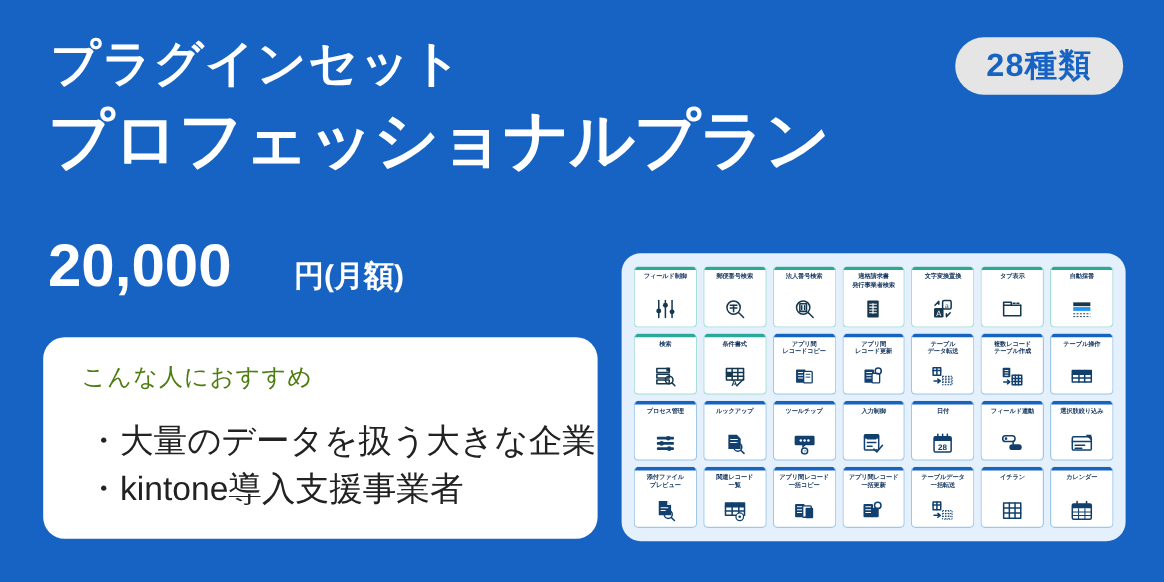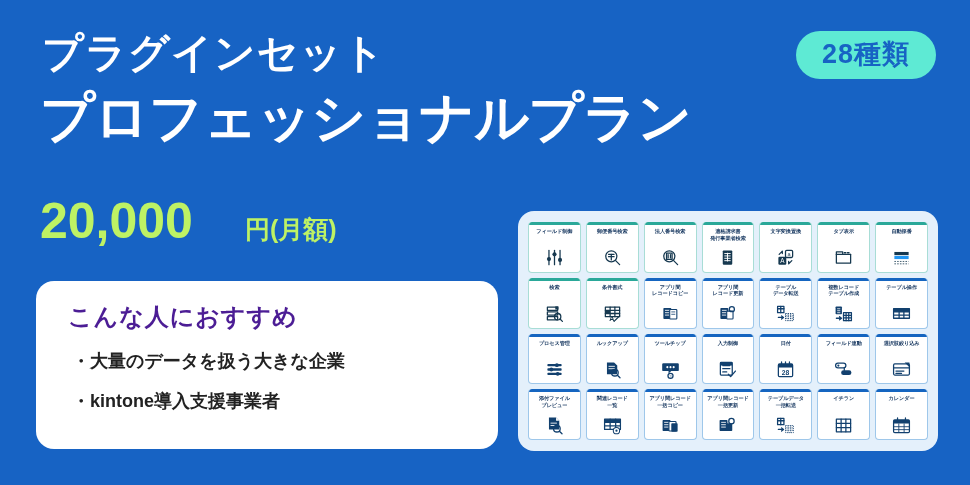--- a/index.html
+++ b/index.html
@@ -28,50 +28,50 @@
     position: absolute; left: 40px; top: 88px;
     color: #ffffff;
     font-size: 54px; font-weight: 700; letter-spacing: -1px;
     line-height: 1.1;
     white-space: nowrap;
   }
 
   #price-row {
     position: absolute; left: 40px; top: 196px;
     display: flex; align-items: baseline; gap: 12px;
-    color: #bef264;
+    color: #ffffff;
     text-align: center;
   }
   #price-amount { font-size: 50px; font-weight: 700; letter-spacing: 0px; line-height: 1; }
   #price-unit   { font-size: 25px; font-weight: 700; line-height: 1; margin-left: 40px; }
 
   
   #reco-card {
     position: absolute; left: 36px; top: 281px;
     width: 462px; height: 168px;
     background: #ffffff;
     border-radius: 18px;
   }
   #reco-title {
     position: absolute; left: 32px; top: 20px;
-    color: #4c1d95; font-size: 24px; font-weight: 700; letter-spacing: 1px;
+    color: #4d7c0f; font-size: 20px; font-weight: 400; letter-spacing: 1px;
     white-space: nowrap;
   }
   .reco-item {
     position: absolute; left: 36px;
-    color: #222222; font-size: 18px; font-weight: 700; letter-spacing: 0px;
+    color: #222222; font-size: 28px; font-weight: 400; letter-spacing: 0px;
     white-space: nowrap;
   }
   #reco-item-0 { top: 68px; }
   #reco-item-1 { top: 108px; text-align: center; }
 
   
   #badge {
     position: absolute; right: 34px; top: 31px;
-    background: #5eead4;
+    background: #e5e5e5;
     border-radius: 26px;
     padding: 10px 26px 11px 26px;
     color: #1763c4;
     font-size: 27px; font-weight: 700; letter-spacing: 1px;
     line-height: 1;
     white-space: nowrap;
   }
 
   
   #grid-panel {

